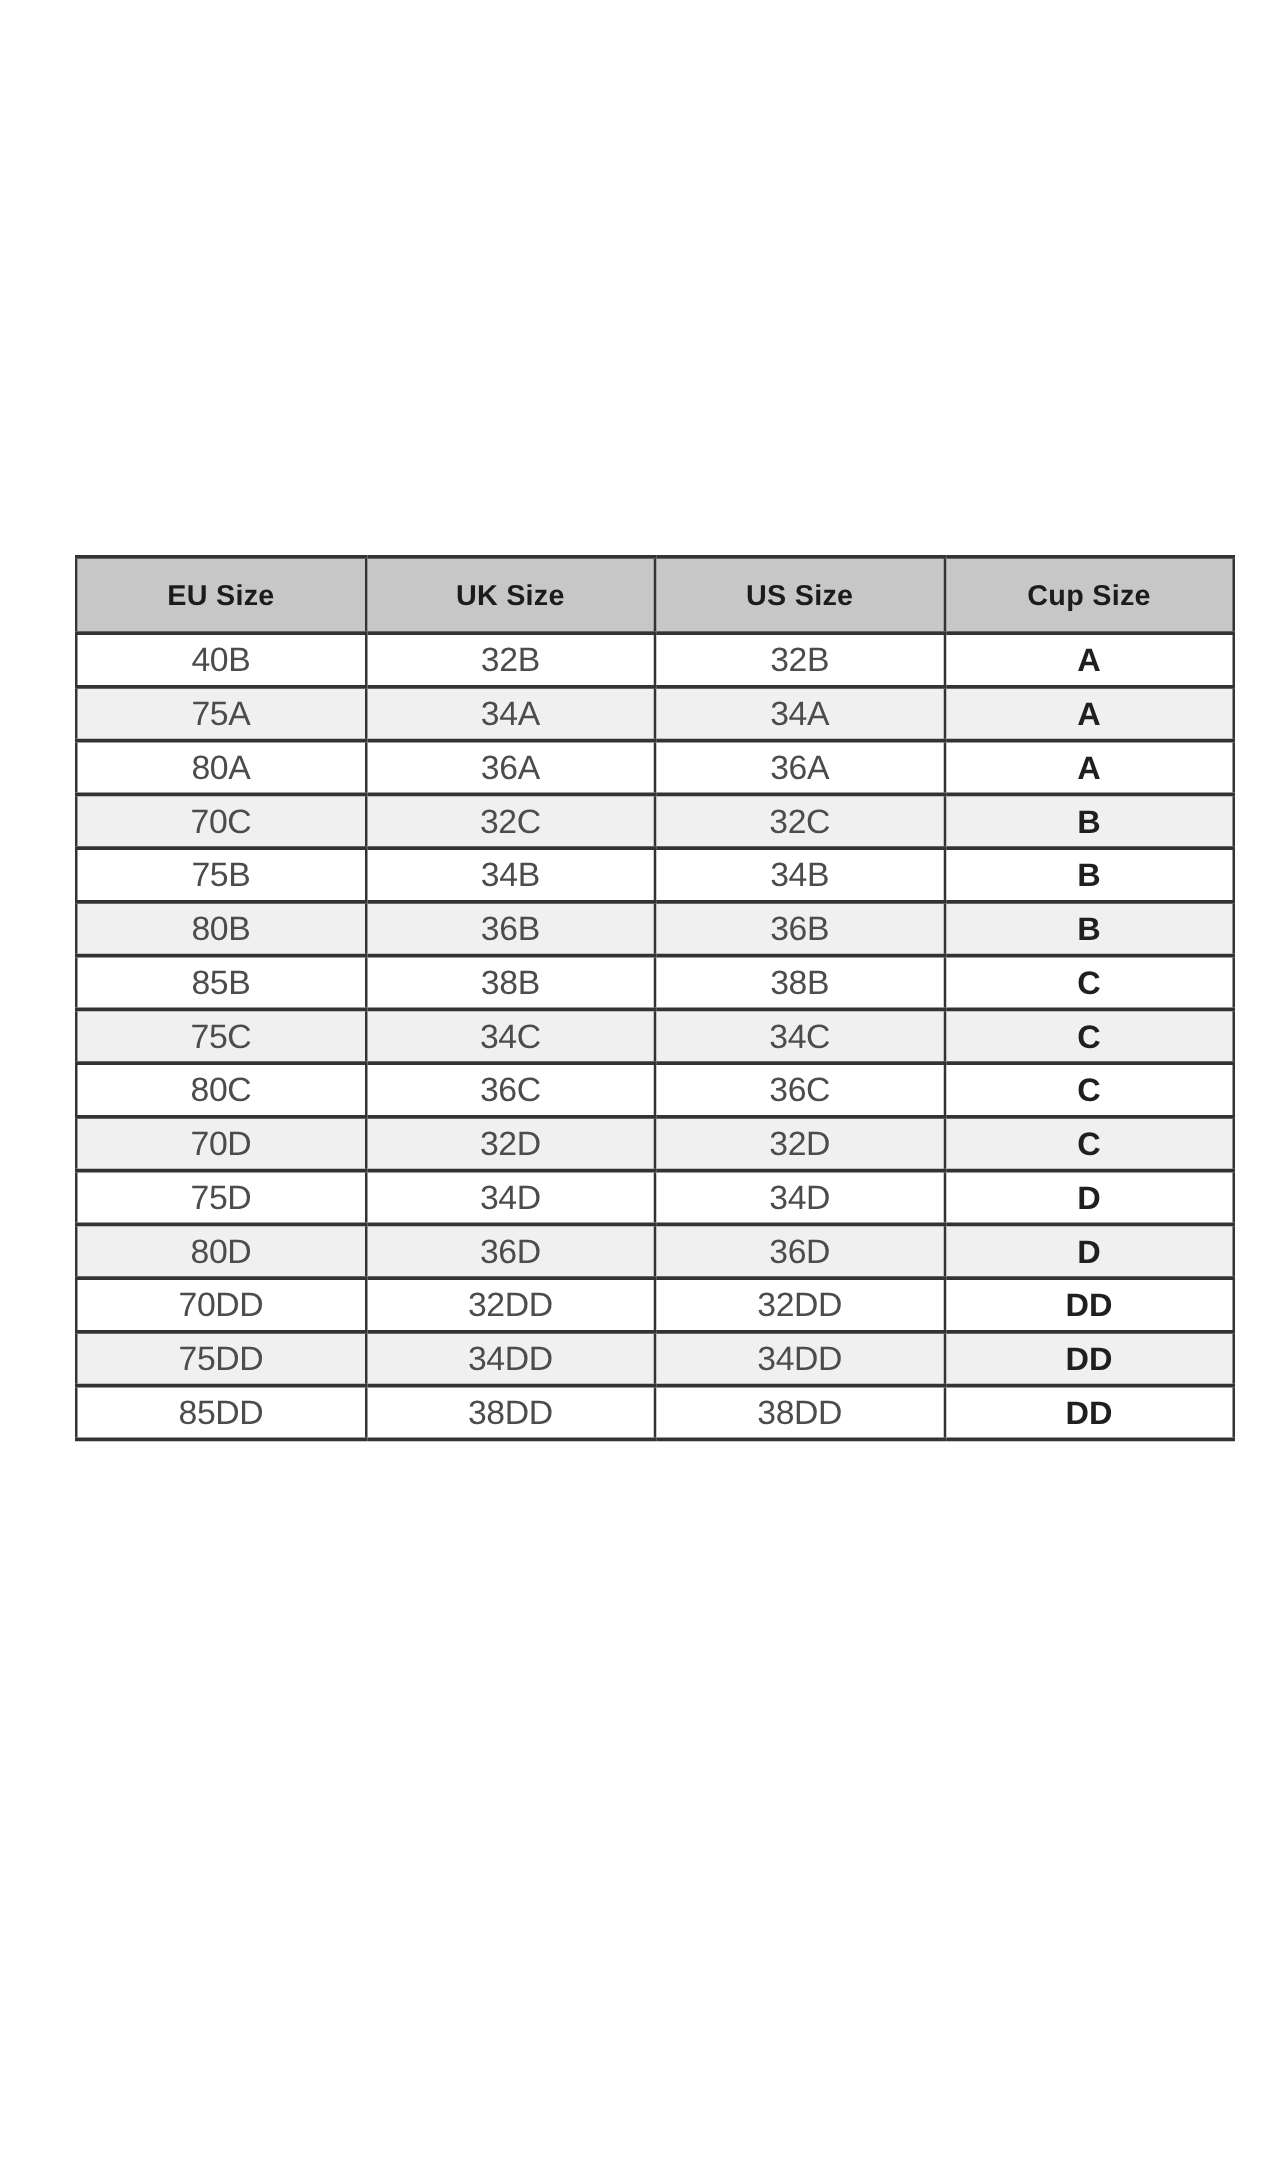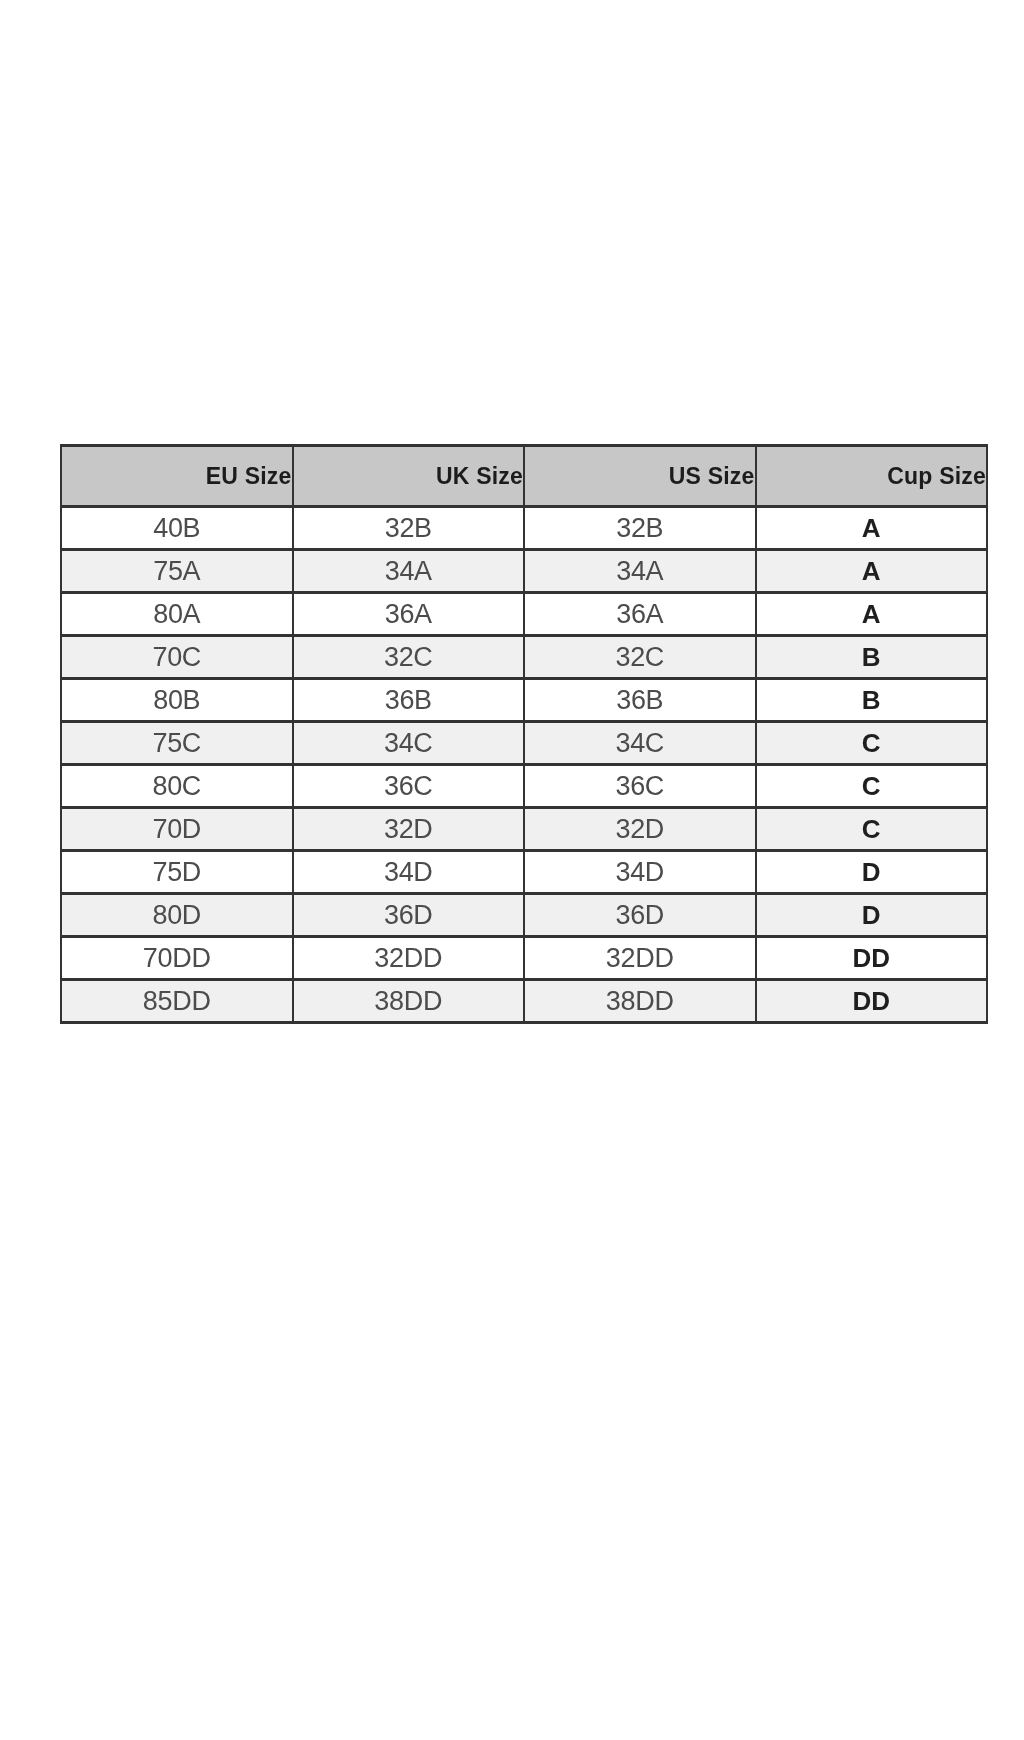--- a/index.html
+++ b/index.html
@@ -39,21 +39,20 @@
     overflow:hidden;
     white-space:nowrap;
   }
   .size-table th{
     height:58px;
     background:var(--header-bg);
     font-size:23px;
     font-weight:bold;
     color:#1c1c1c;
     letter-spacing:0.2px;
-    text-align:right;
   }
   .size-table td{
     height:40px;
     font-size:27px;
     color:#4c4c4c;
     letter-spacing:-0.3px;
   }
   .size-table tbody tr:nth-child(even){
     background:var(--alt-bg);
   }
@@ -99,24 +98,36 @@
           <td>36A</td>
           <td class="cup">A</td>
         </tr>
         <tr>
           <td>70C</td>
           <td>32C</td>
           <td>32C</td>
           <td class="cup">B</td>
         </tr>
         <tr>
+          <td>75B</td>
+          <td>34B</td>
+          <td>34B</td>
+          <td class="cup">B</td>
+        </tr>
+        <tr>
           <td>80B</td>
           <td>36B</td>
           <td>36B</td>
           <td class="cup">B</td>
+        </tr>
+        <tr>
+          <td>85B</td>
+          <td>38B</td>
+          <td>38B</td>
+          <td class="cup">C</td>
         </tr>
         <tr>
           <td>75C</td>
           <td>34C</td>
           <td>34C</td>
           <td class="cup">C</td>
         </tr>
         <tr>
           <td>80C</td>
           <td>36C</td>
@@ -141,20 +152,26 @@
           <td>36D</td>
           <td class="cup">D</td>
         </tr>
         <tr>
           <td>70DD</td>
           <td>32DD</td>
           <td>32DD</td>
           <td class="cup">DD</td>
         </tr>
         <tr>
+          <td>75DD</td>
+          <td>34DD</td>
+          <td>34DD</td>
+          <td class="cup">DD</td>
+        </tr>
+        <tr>
           <td>85DD</td>
           <td>38DD</td>
           <td>38DD</td>
           <td class="cup">DD</td>
         </tr>
       </tbody>
   </table>
 </div>
 
 </body></html>

